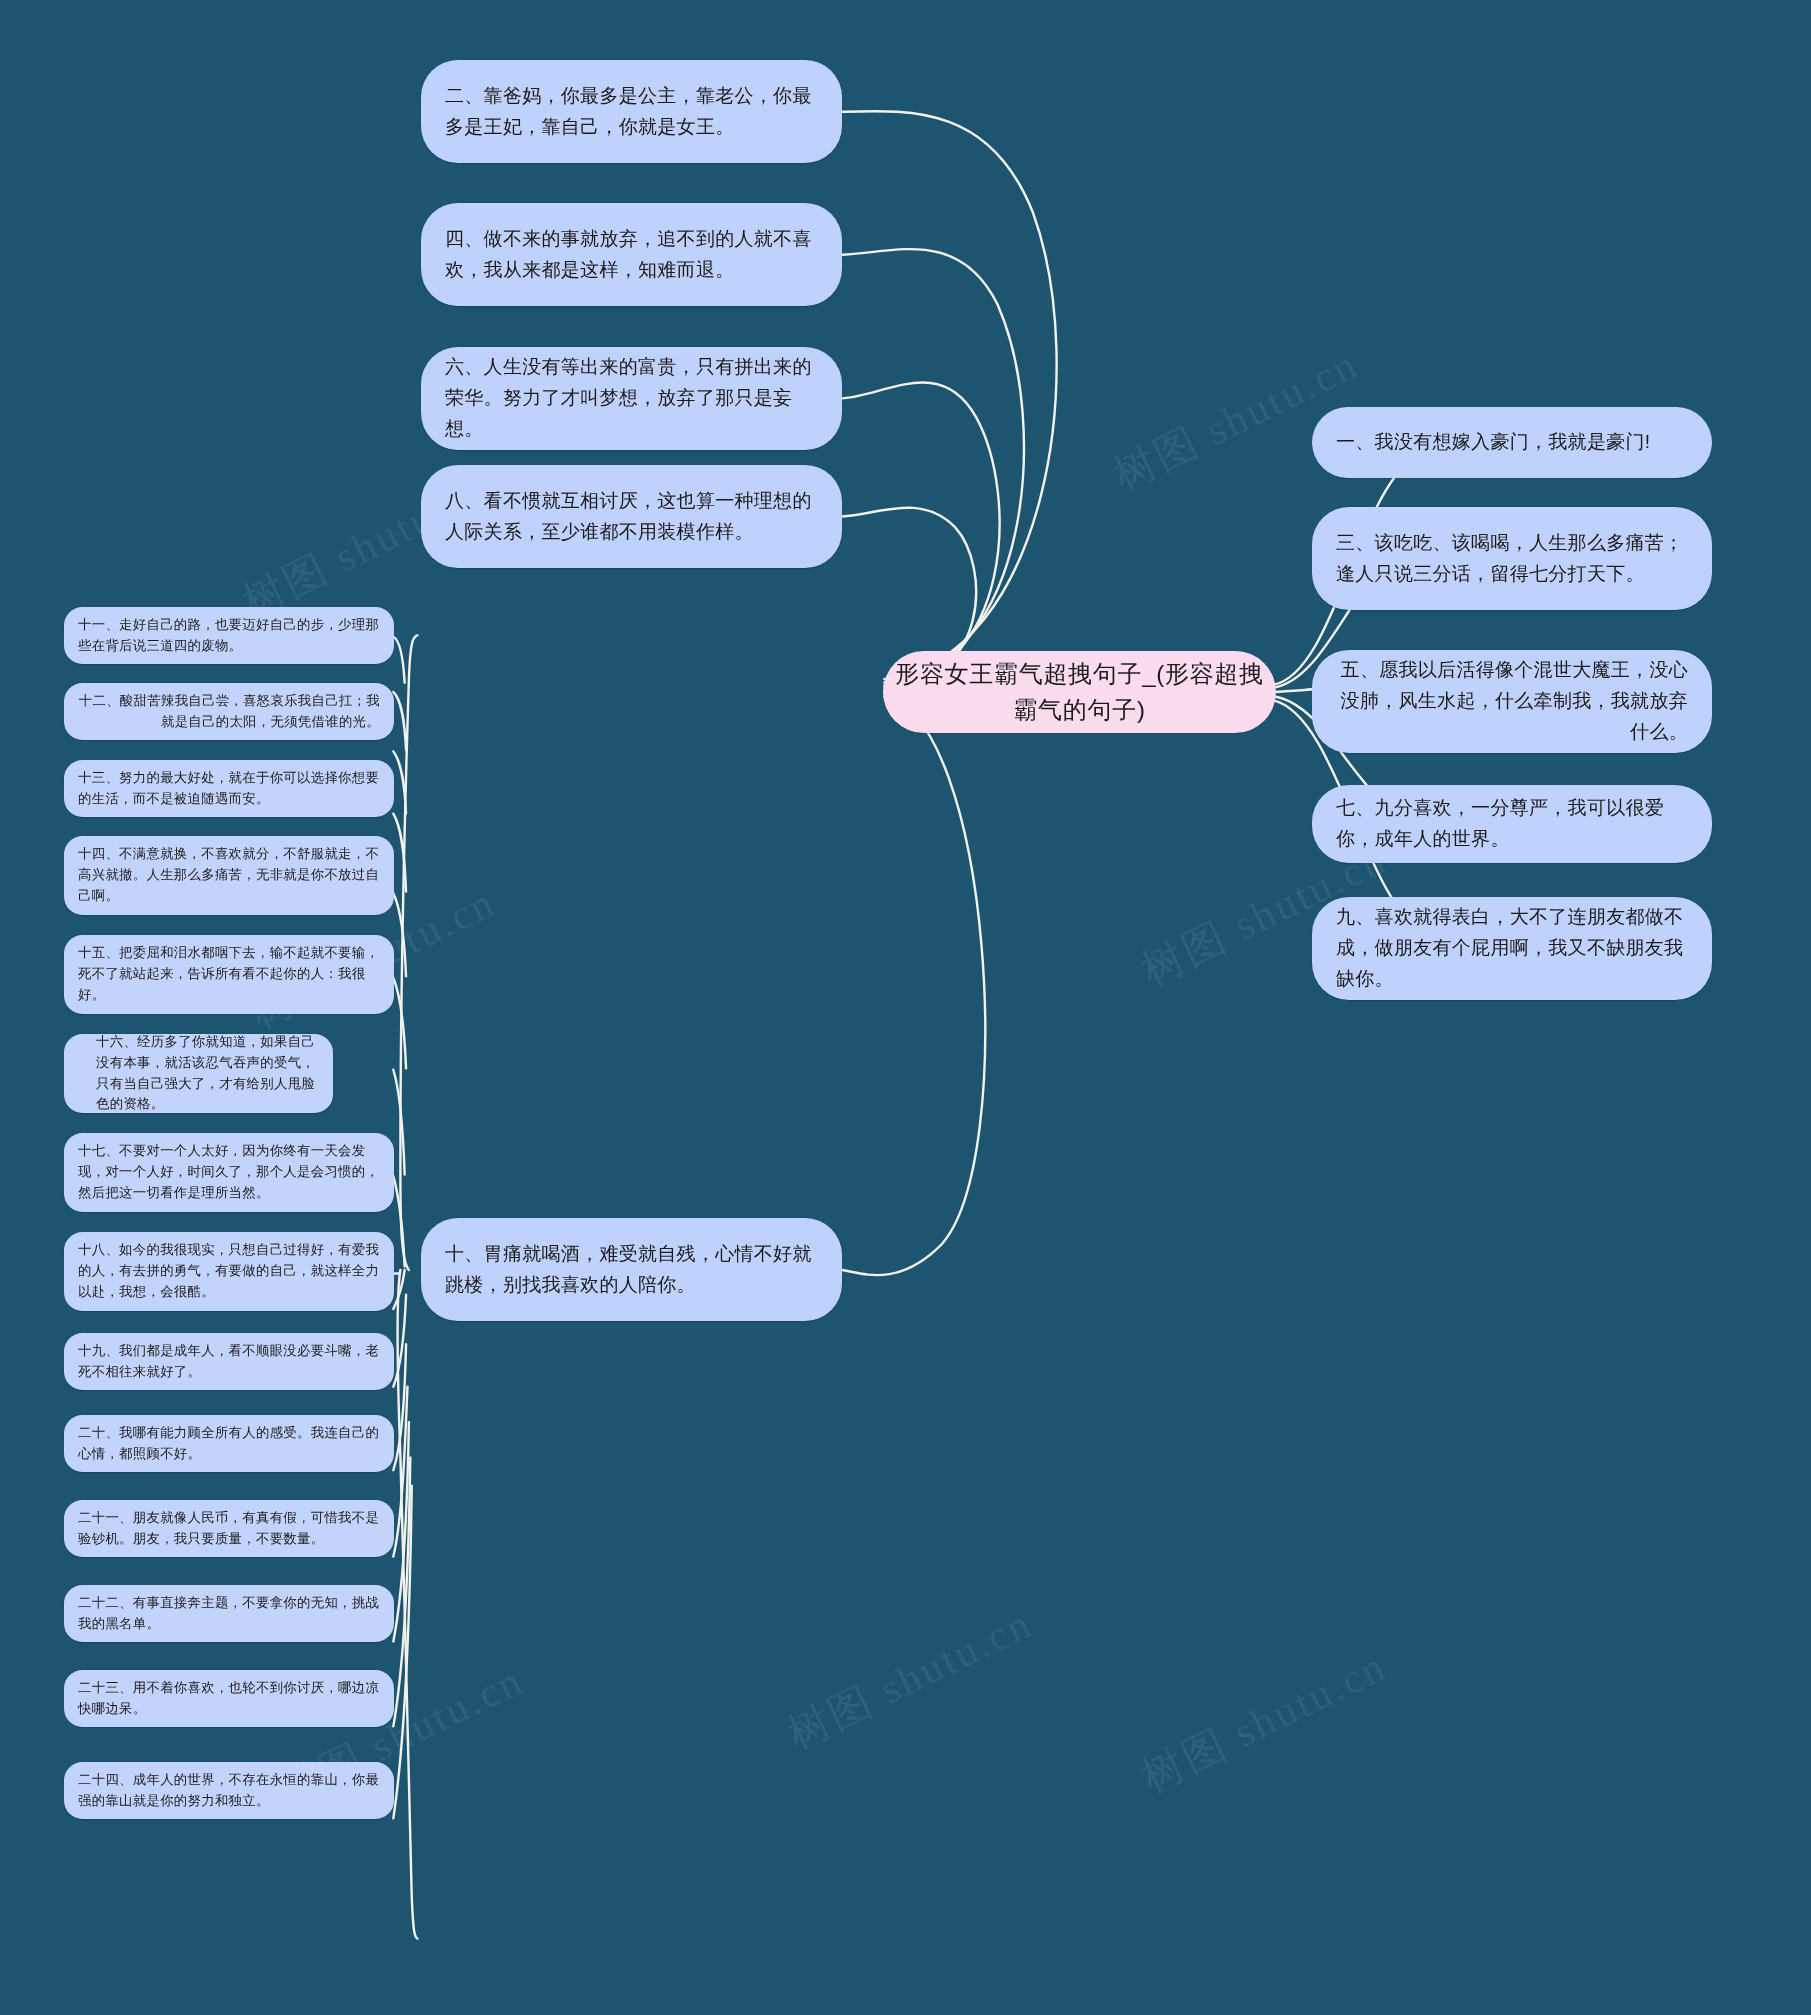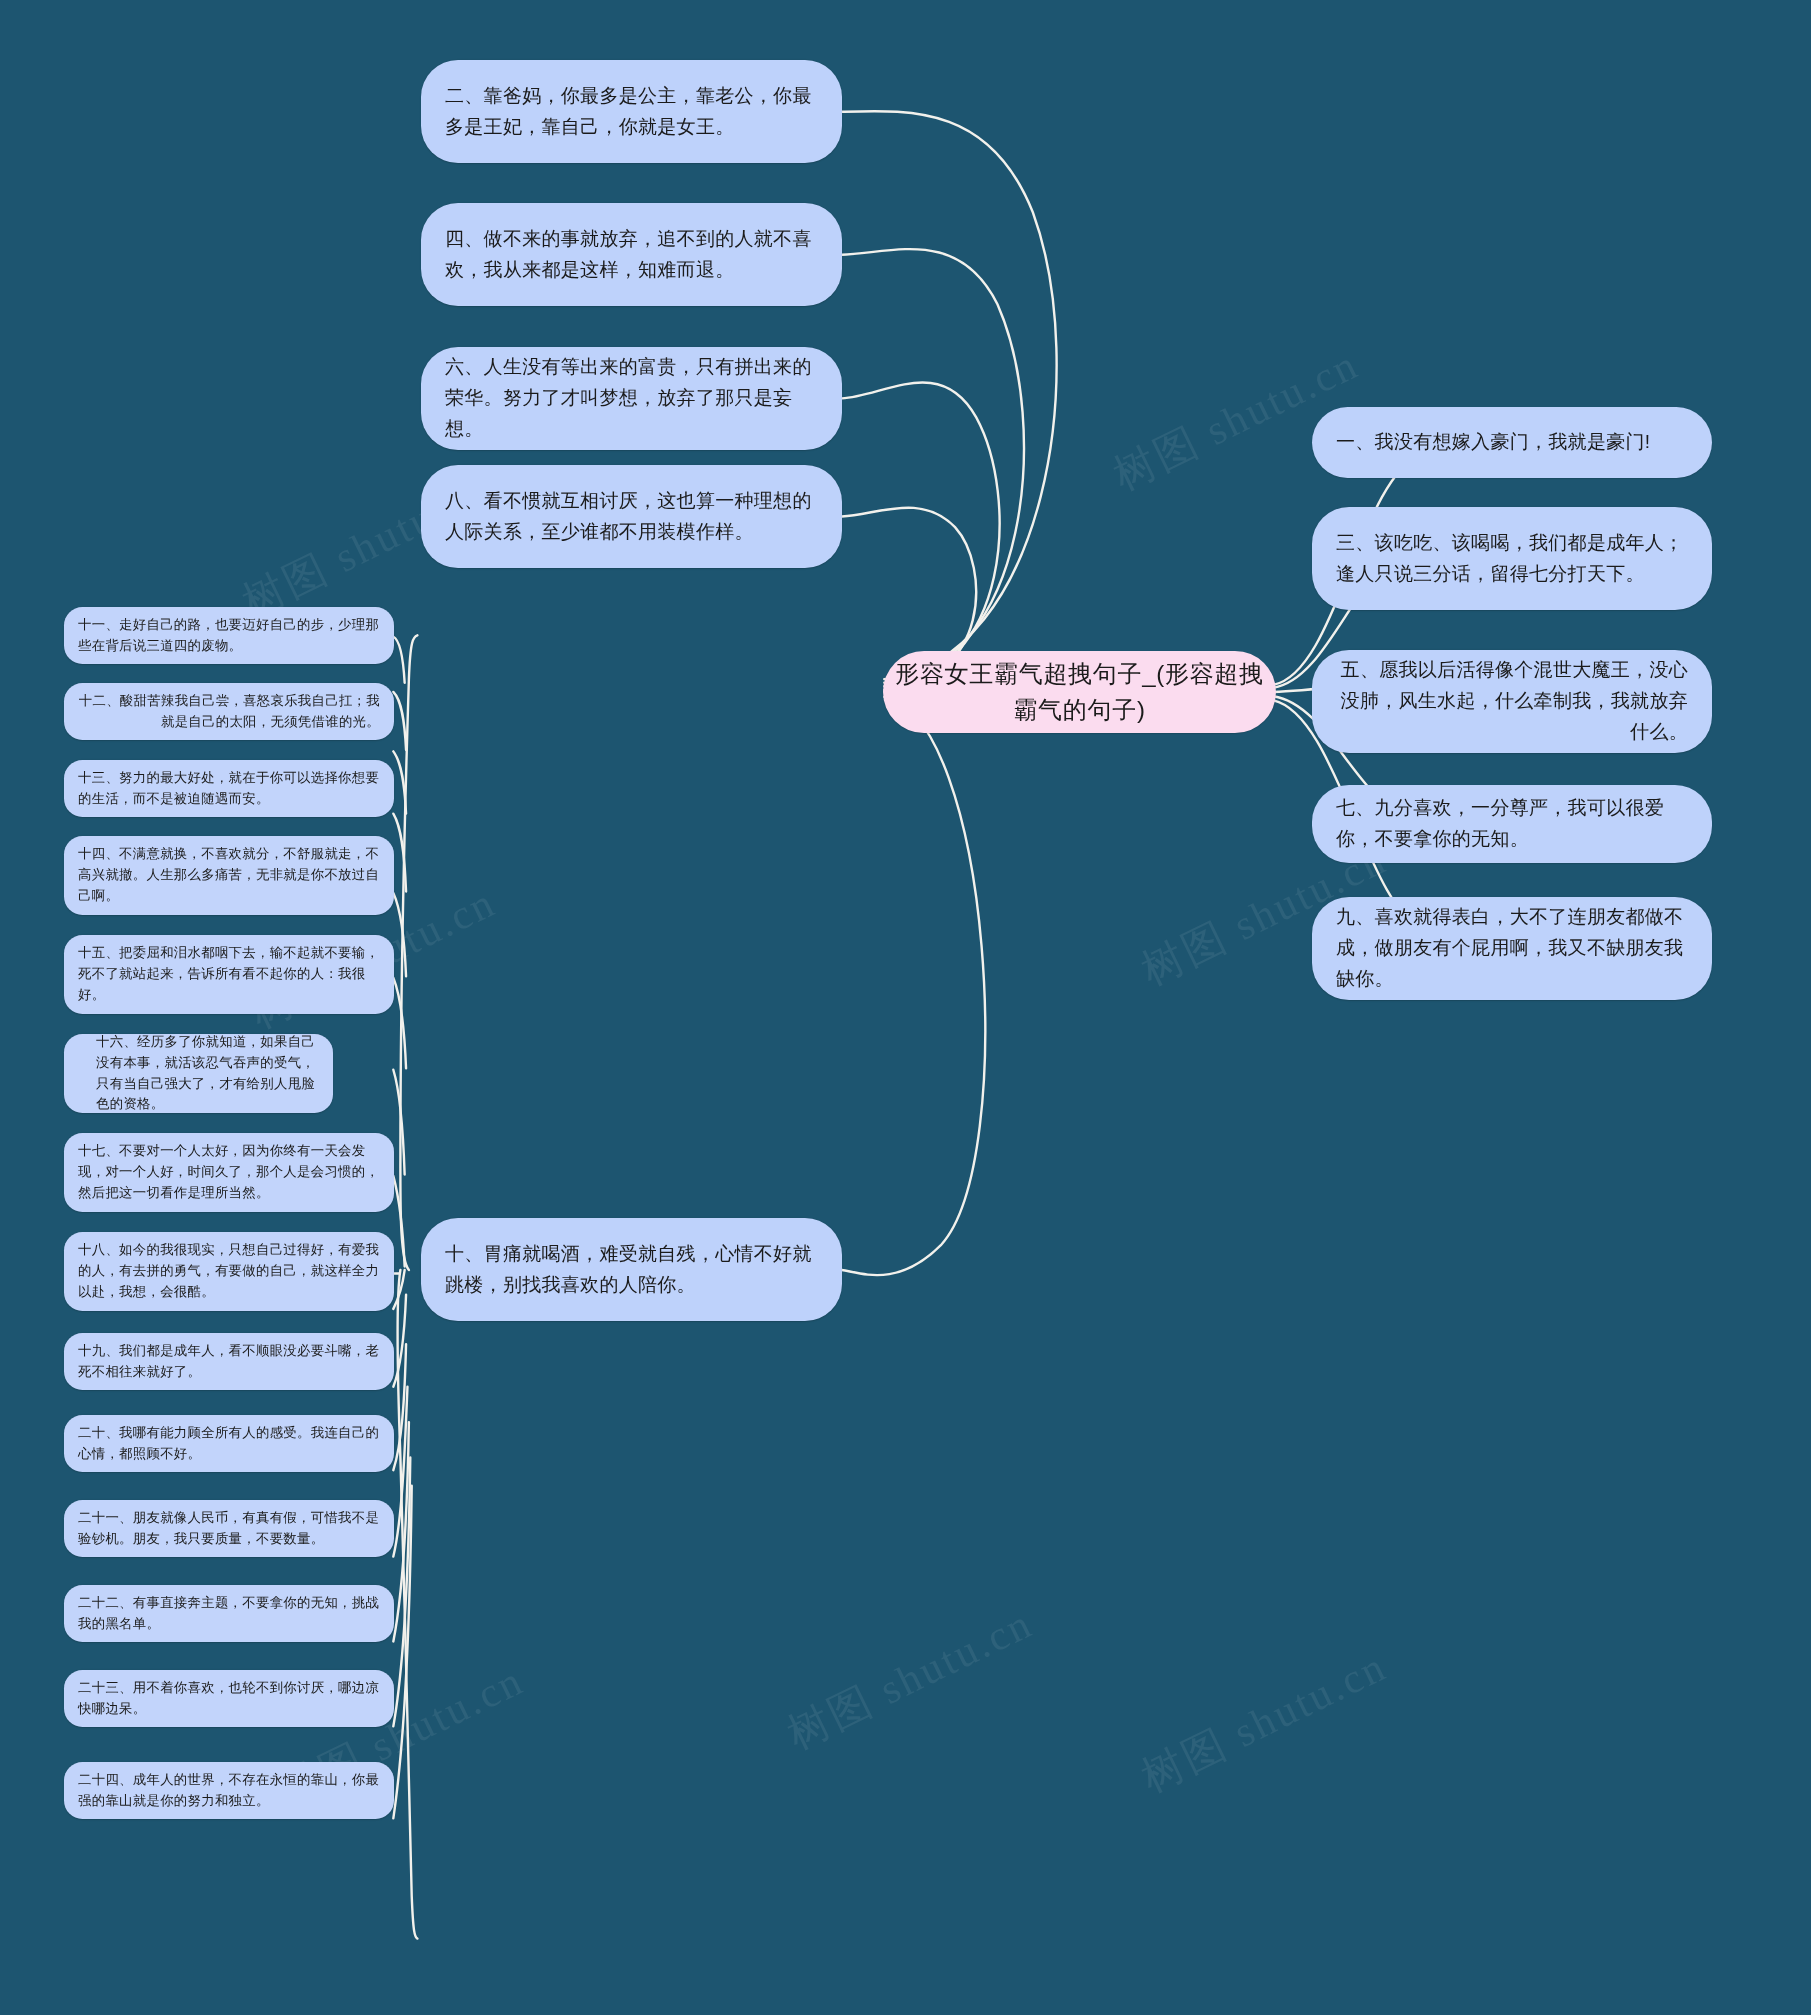--- a/index.html
+++ b/index.html
@@ -153,29 +153,29 @@
 
   <div class="node lvl1" style="left:421px;top:1218px;width:421px;height:103px;">
     <span class="txt">十、胃痛就喝酒，难受就自残，心情不好就跳楼，别找我喜欢的人陪你。</span>
   </div>
 
   <div class="node lvl1" style="left:1312px;top:407px;width:400px;height:71px;">
     <span class="txt">一、我没有想嫁入豪门，我就是豪门!</span>
   </div>
 
   <div class="node lvl1" style="left:1312px;top:507px;width:400px;height:103px;">
-    <span class="txt">三、该吃吃、该喝喝，我们都是成年人；逢人只说三分话，留得七分打天下。</span>
+    <span class="txt">三、该吃吃、该喝喝，人生那么多痛苦；逢人只说三分话，留得七分打天下。</span>
   </div>
 
   <div class="node lvl1" style="left:1312px;top:650px;width:400px;height:103px;text-align:right;">
     <span class="txt">五、愿我以后活得像个混世大魔王，没心没肺，风生水起，什么牵制我，我就放弃什么。</span>
   </div>
 
   <div class="node lvl1" style="left:1312px;top:785px;width:400px;height:78px;">
-    <span class="txt">七、九分喜欢，一分尊严，我可以很爱你，不要拿你的无知。</span>
+    <span class="txt">七、九分喜欢，一分尊严，我可以很爱你，成年人的世界。</span>
   </div>
 
   <div class="node lvl1" style="left:1312px;top:897px;width:400px;height:103px;">
     <span class="txt">九、喜欢就得表白，大不了连朋友都做不成，做朋友有个屁用啊，我又不缺朋友我缺你。</span>
   </div>
 
   <div class="node lvl2" style="left:64px;top:607px;width:330px;height:57px;">
     <span class="txt">十一、走好自己的路，也要迈好自己的步，少理那些在背后说三道四的废物。</span>
   </div>
 

